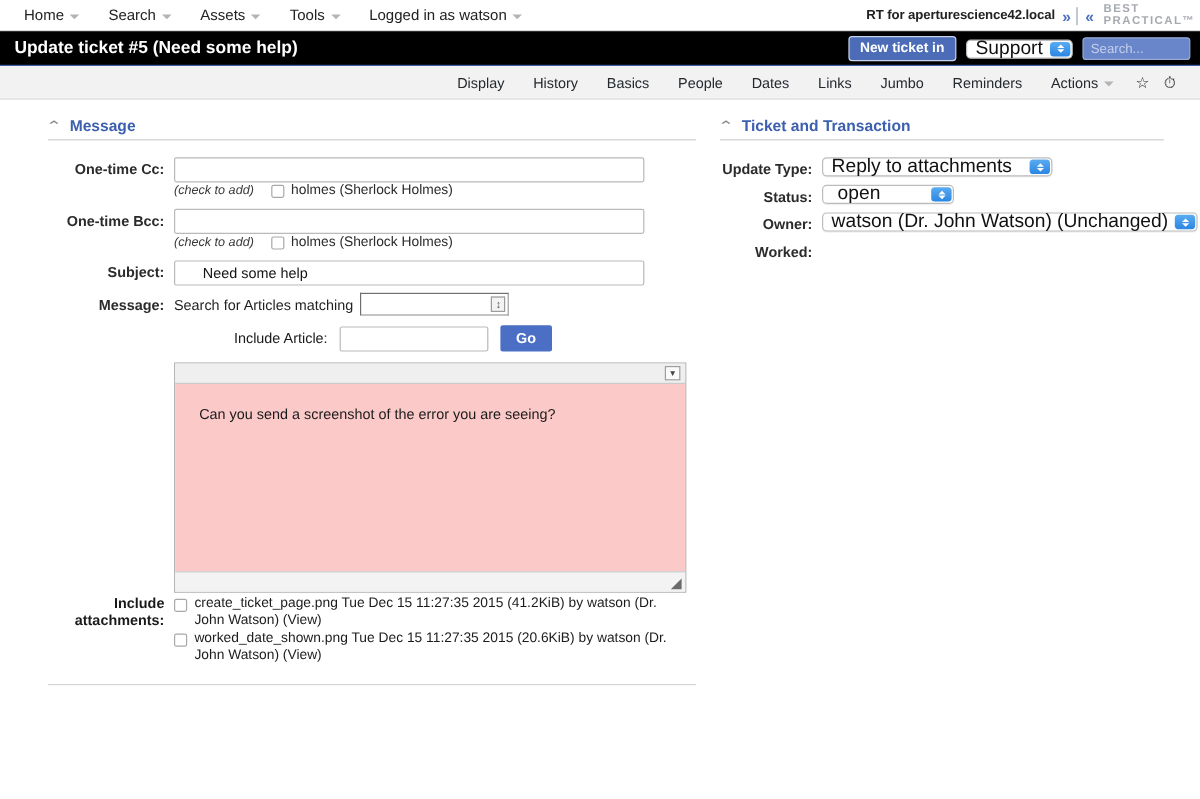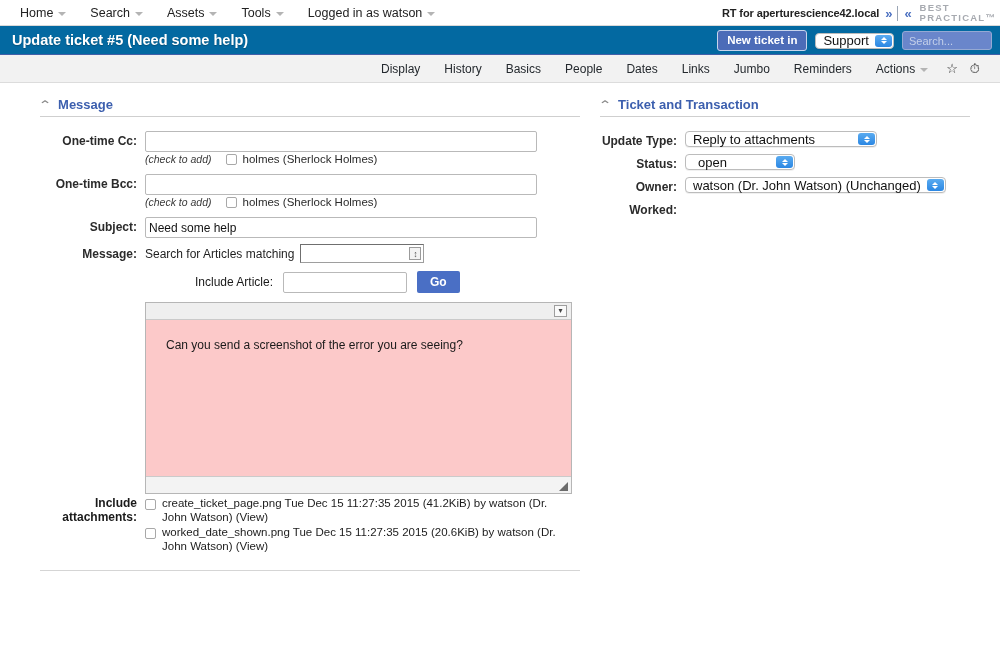--- a/index.html
+++ b/index.html
@@ -70,21 +70,21 @@
     font-weight: bold;
     color: #a7aab0;
     letter-spacing: 1.2px;
     padding-left: 3px;
   }
 
   
   #titlebar {
     position: relative;
     height: 29px;
-    background: #0369a1;
+    background: #000000;
     border-bottom: 1px solid #415fa8;
     display: flex;
     align-items: center;
   }
   #page-title {
     color: #ffffff;
     font-weight: bold;
     font-size: 14.5px;
     padding-left: 12px;
     text-shadow: 0 1px 1px rgba(0,0,0,.25);
@@ -107,21 +107,21 @@
   }
   .mac-select {
     position: relative;
     display: inline-flex;
     align-items: center;
     background: #ffffff;
     border: 1px solid #bcbcbc;
     border-radius: 4px;
     height: 16px;
     padding: 0 24px 0 7px;
-    font-size: 13px;
+    font-size: 16px;
     color: #111;
     white-space: nowrap;
     cursor: pointer;
     box-shadow: 0 1px 0 rgba(0,0,0,.06);
   }
   .mac-select .stepper {
     position: absolute;
     right: 1px; top: 1px; bottom: 1px;
     width: 17px;
     background: linear-gradient(#5aabf0, #2b87e3);
@@ -230,21 +230,21 @@
   #col-right .lab { width: 85px;  padding-right: 8px; }
   .fieldwrap { flex: 1; }
 
   input.txt {
     height: 21px;
     border: 1px solid #b9b9b9;
     border-radius: 2px;
     background: #fff;
     font-size: 12px;
     font-family: "Liberation Sans", sans-serif;
-    padding: 0 3px;
+    padding: 0 23px;
     color: #111;
     outline: none;
   }
   #cc-input, #bcc-input { width: 392px; }
   #subject-input { width: 392px; }
 
   .checkrow {
     display: flex;
     align-items: center;
     gap: 6px;

